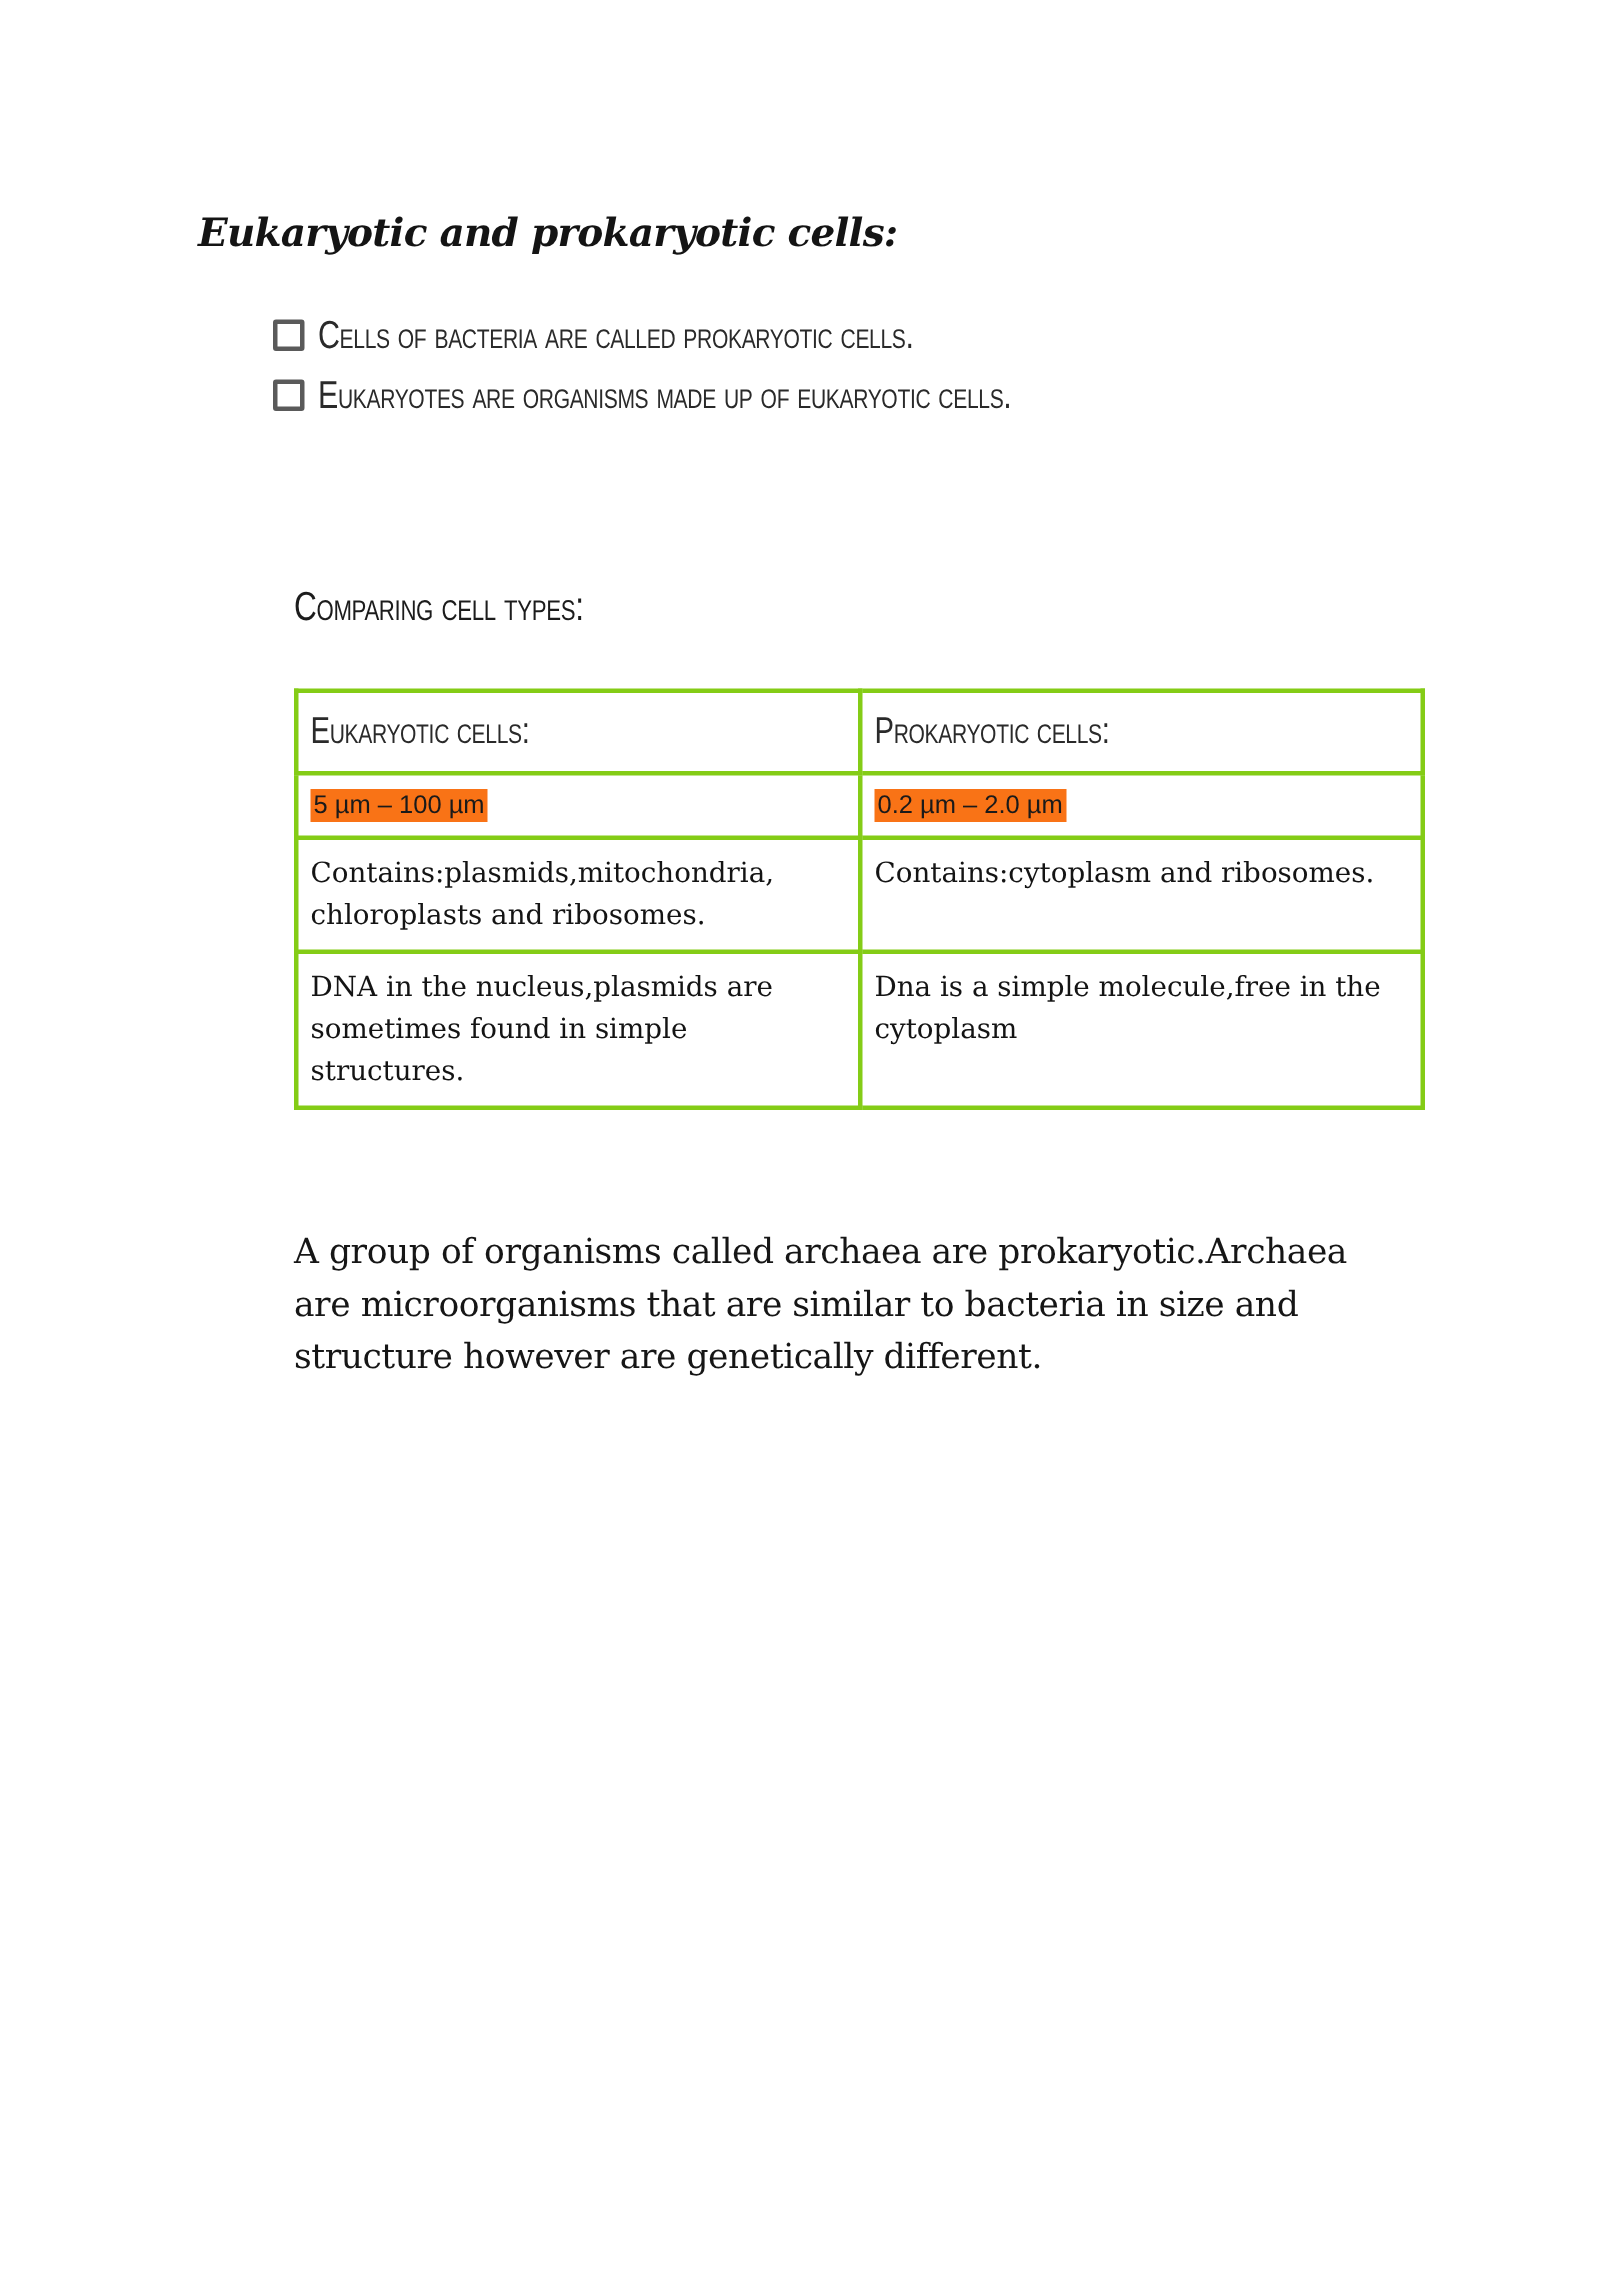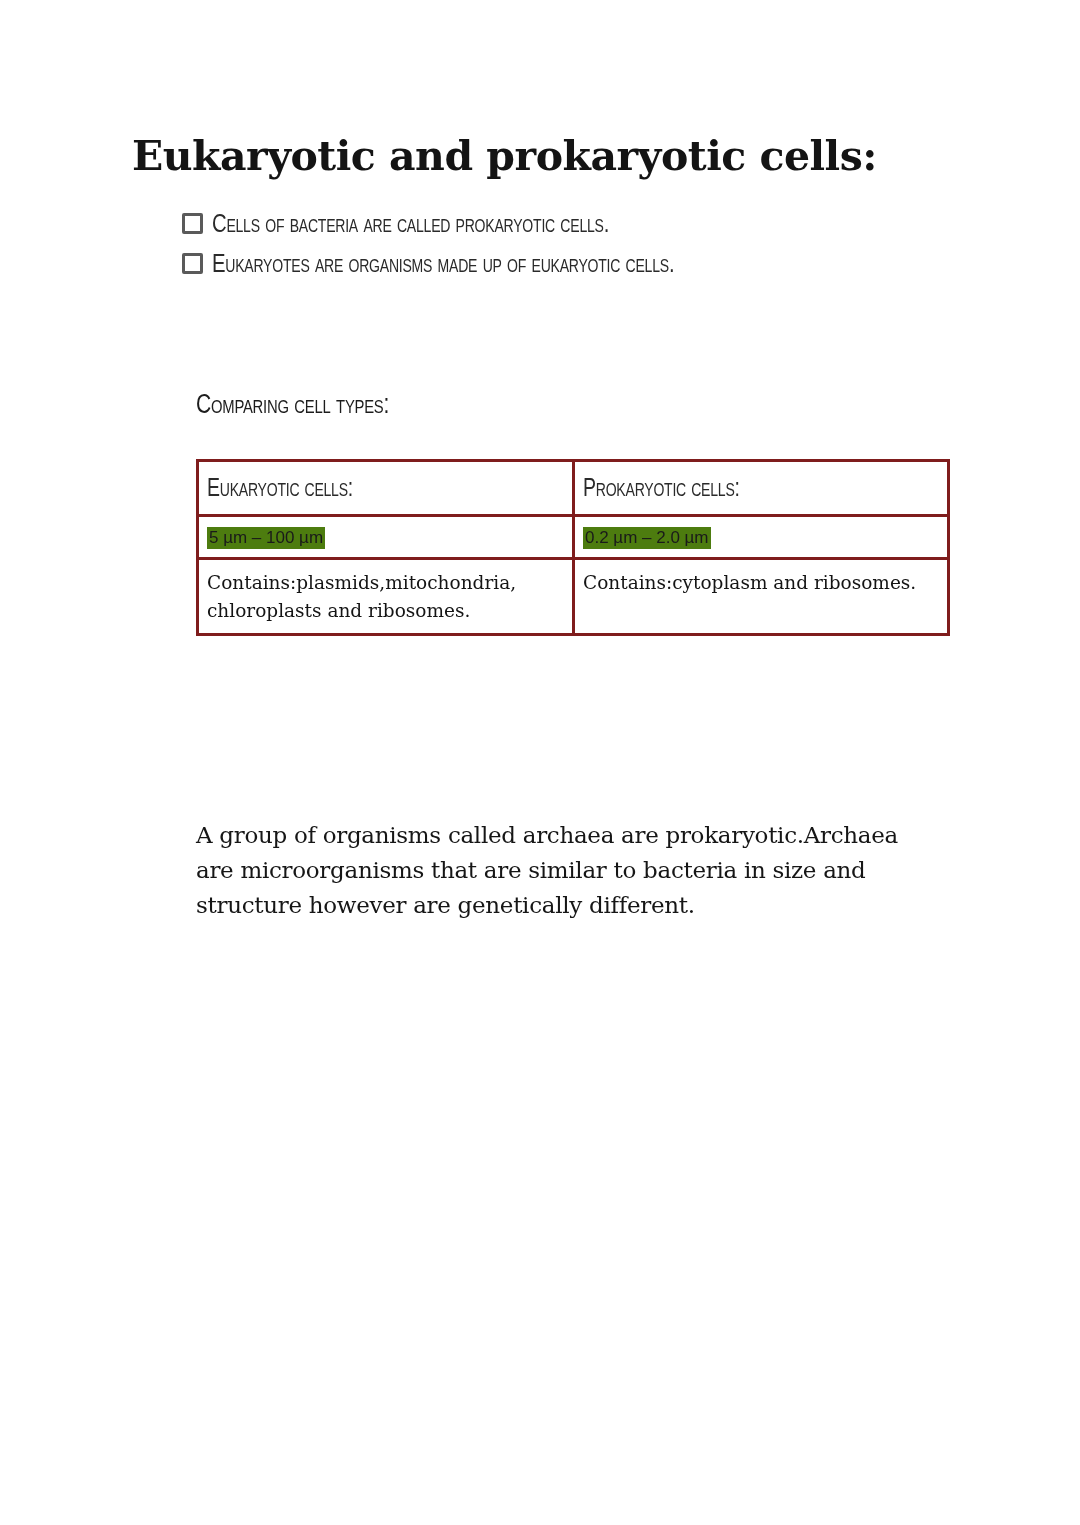--- a/index.html
+++ b/index.html
@@ -12,22 +12,23 @@
       height: 1525px;
       position: relative;
       overflow: hidden;
       color: #111111;
     }
     .page-title {
       position: absolute;
       left: 132px;
       top: 132px;
       font-family: "DejaVu Serif", serif;
+      font-style: italic;
       font-weight: bold;
-      font-size: 41px;
+      font-size: 26px;
       letter-spacing: -0.5px;
       color: #141414;
       margin: 0;
       line-height: 48px;
     }
     .bullet-list {
       position: absolute;
       left: 166px;
       top: 188px;
       margin: 16px;
@@ -73,37 +74,37 @@
     .compare-table {
       position: absolute;
       left: 196px;
       top: 459px;
       width: 751px;
       border-collapse: collapse;
       border: 3px solid #111111;
       table-layout: fixed;
     }
     .compare-table td {
-      border: 3px solid #7f1d1d;
+      border: 3px solid #84cc16;
       vertical-align: top;
       padding: 0 8px;
       box-sizing: border-box;
       font-family: "DejaVu Serif", serif;
       font-size: 18.5px;
       line-height: 28px;
       color: #141414;
     }
     .compare-table col.c1 { width: 376px; }
     .compare-table col.c2 { width: 375px; }
     .row-head td { height: 55px; vertical-align: middle; }
     .row-head .smallcaps { font-size: 25px; display: inline-block; }
     .row-size td { height: 43px; vertical-align: middle; }
     .size-chip {
       display: inline-block;
-      background: #4d7c0f;
+      background: #f97316;
       font-family: "Liberation Sans", sans-serif;
       font-size: 17px;
       line-height: 22px;
       padding: 0 2px;
       color: #1a1a1a;
     }
     .row-contains td { height: 76px; padding-top: 9px; }
     .row-dna td { height: 104px; padding-top: 9px; }
     .row-divides td { height: 48px; vertical-align: middle; }
     .paragraph {
@@ -148,16 +149,20 @@
     <td><span class="smallcaps">Prokaryotic cells:</span></td>
   </tr>
   <tr class="row-size">
     <td><span class="size-chip">5 µm – 100 µm</span></td>
     <td><span class="size-chip">0.2 µm – 2.0 µm</span></td>
   </tr>
   <tr class="row-contains">
     <td>Contains:plasmids,mitochondria, chloroplasts and ribosomes.</td>
     <td>Contains:cytoplasm and ribosomes.</td>
   </tr>
+  <tr class="row-dna">
+    <td>DNA in the nucleus,plasmids are sometimes found in simple structures.</td>
+    <td>Dna is a simple molecule,free in the cytoplasm</td>
+  </tr>
 </tbody>
   </table>
 
 <p class="paragraph">A group of organisms called archaea are prokaryotic.Archaea are microorganisms that are similar to bacteria in size and structure however are genetically different.</p>
 
 </body></html>

